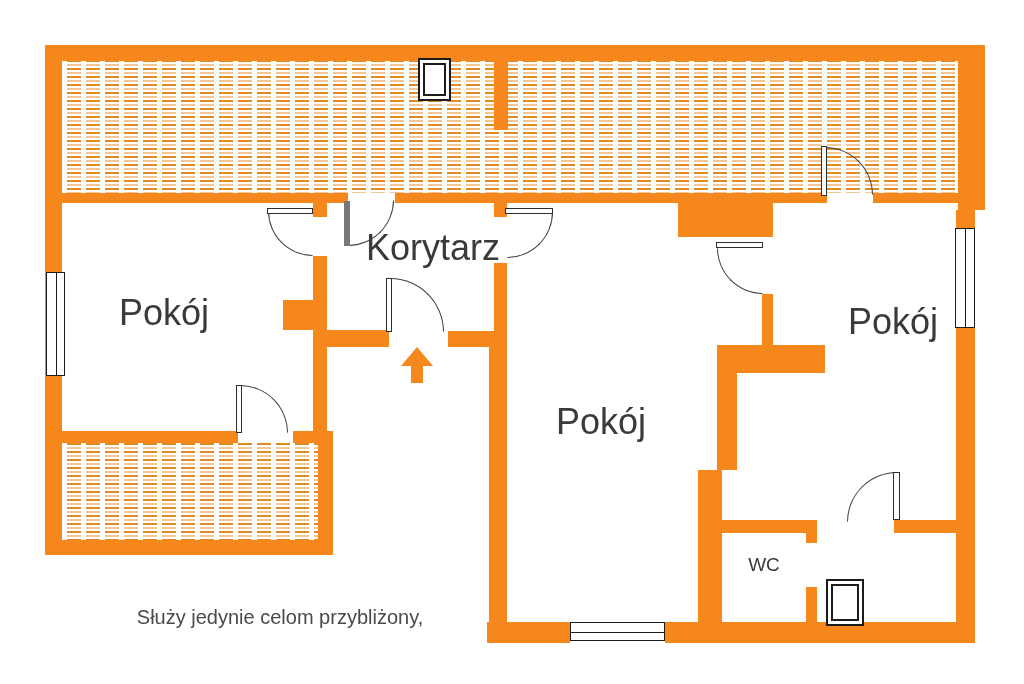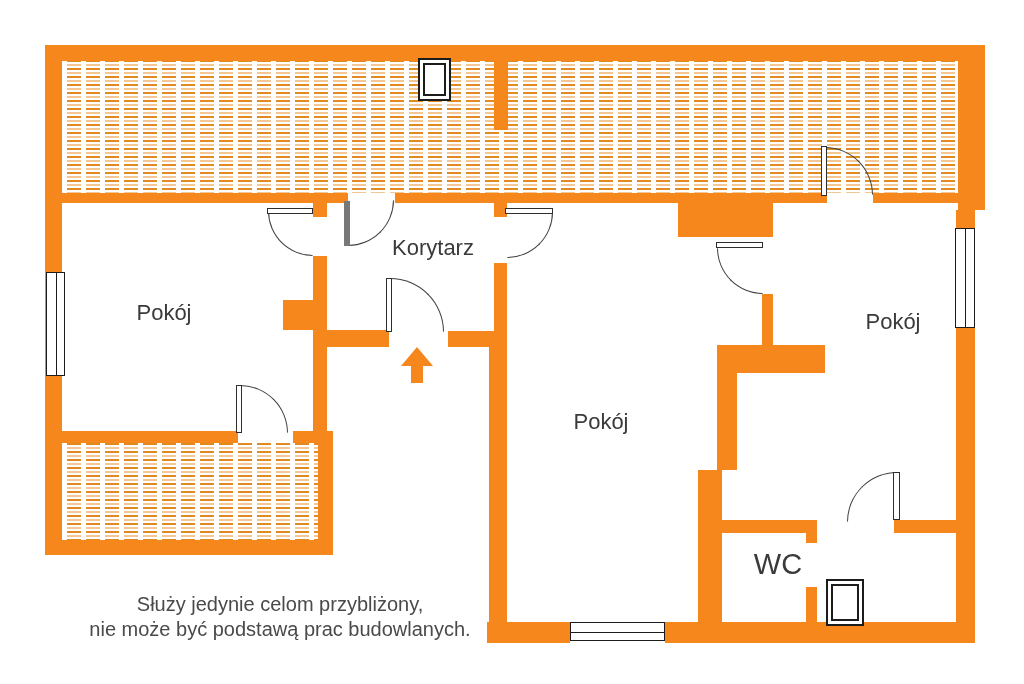--- a/index.html
+++ b/index.html
@@ -17,21 +17,21 @@
   .leaf{position:absolute;background:#fff;border:1px solid #2e2e2e;box-sizing:border-box;}
   .leaf-gray{position:absolute;background:#787878;}
   .arc{position:absolute;box-sizing:border-box;border:1.6px solid #3f3f3f;background:transparent;}
   .arc.sw{border-color:transparent transparent #3f3f3f #3f3f3f;border-radius:0 0 0 100%;}
   .arc.se{border-color:transparent #3f3f3f #3f3f3f transparent;border-radius:0 0 100% 0;}
   .arc.ne{border-color:#3f3f3f #3f3f3f transparent transparent;border-radius:0 100% 0 0;}
   .arc.nw{border-color:#3f3f3f transparent transparent #3f3f3f;border-radius:100% 0 0 0;}
   .shaft{position:absolute;background:#fff;border:2px solid #1c1c1c;box-sizing:border-box;}
   .shaft .inner{position:absolute;left:3px;top:3px;right:3px;bottom:3px;border:2px solid #1c1c1c;}
   .room-label{position:absolute;transform:translate(-50%,-50%);color:#3a3a3a;
-      font-size:22px;white-space:nowrap;text-align:center;line-height:33px;}
+      font-size:36px;white-space:nowrap;text-align:center;line-height:33px;}
   #title{position:absolute;left:295px;top:29px;transform:translate(-50%,-50%);
       font-family:"Liberation Serif",serif;font-weight:600;font-size:18px;
       letter-spacing:2px;color:#111;white-space:nowrap;}
   #disclaimer{position:absolute;left:280px;top:617px;transform:translate(-50%,-50%);
       text-align:center;color:#4a4a4a;font-size:20px;line-height:25px;white-space:nowrap;}
   .arrow{position:absolute;left:401px;top:347px;width:32px;height:36px;}
   .arrow .head{position:absolute;left:0;top:0;width:0;height:0;
       border-left:16px solid transparent;border-right:16px solid transparent;
       border-bottom:19px solid #f6871d;}
   .arrow .shaft-bar{position:absolute;left:10px;top:19px;width:12px;height:17px;background:#f6871d;}
@@ -123,20 +123,19 @@
       <div class="shaft-bar"></div>
   </div>
 
 
   <div class="room-label" style="left:164px;top:312px;">Pokój</div>
   <div class="room-label" style="left:433px;top:247px;">Korytarz</div>
   <div class="room-label" style="left:601px;top:421px;">Pokój</div>
   <div class="room-label" style="left:893px;top:321px;">
     <div>Pokój</div>
   </div>
-  <div class="room-label" style="left:764px;top:564px;font-size:29px;margin-left:14px;">WC</div>
+  <div class="room-label" style="left:764px;top:564px;font-size:19px;">WC</div>
 
   <div id="disclaimer">
     <div>Służy jedynie celom przybliżony,</div>
-    <div>nie może być podstawą prac budowlanych.</div>
   </div>
 
 </div>
 
 </body></html>

